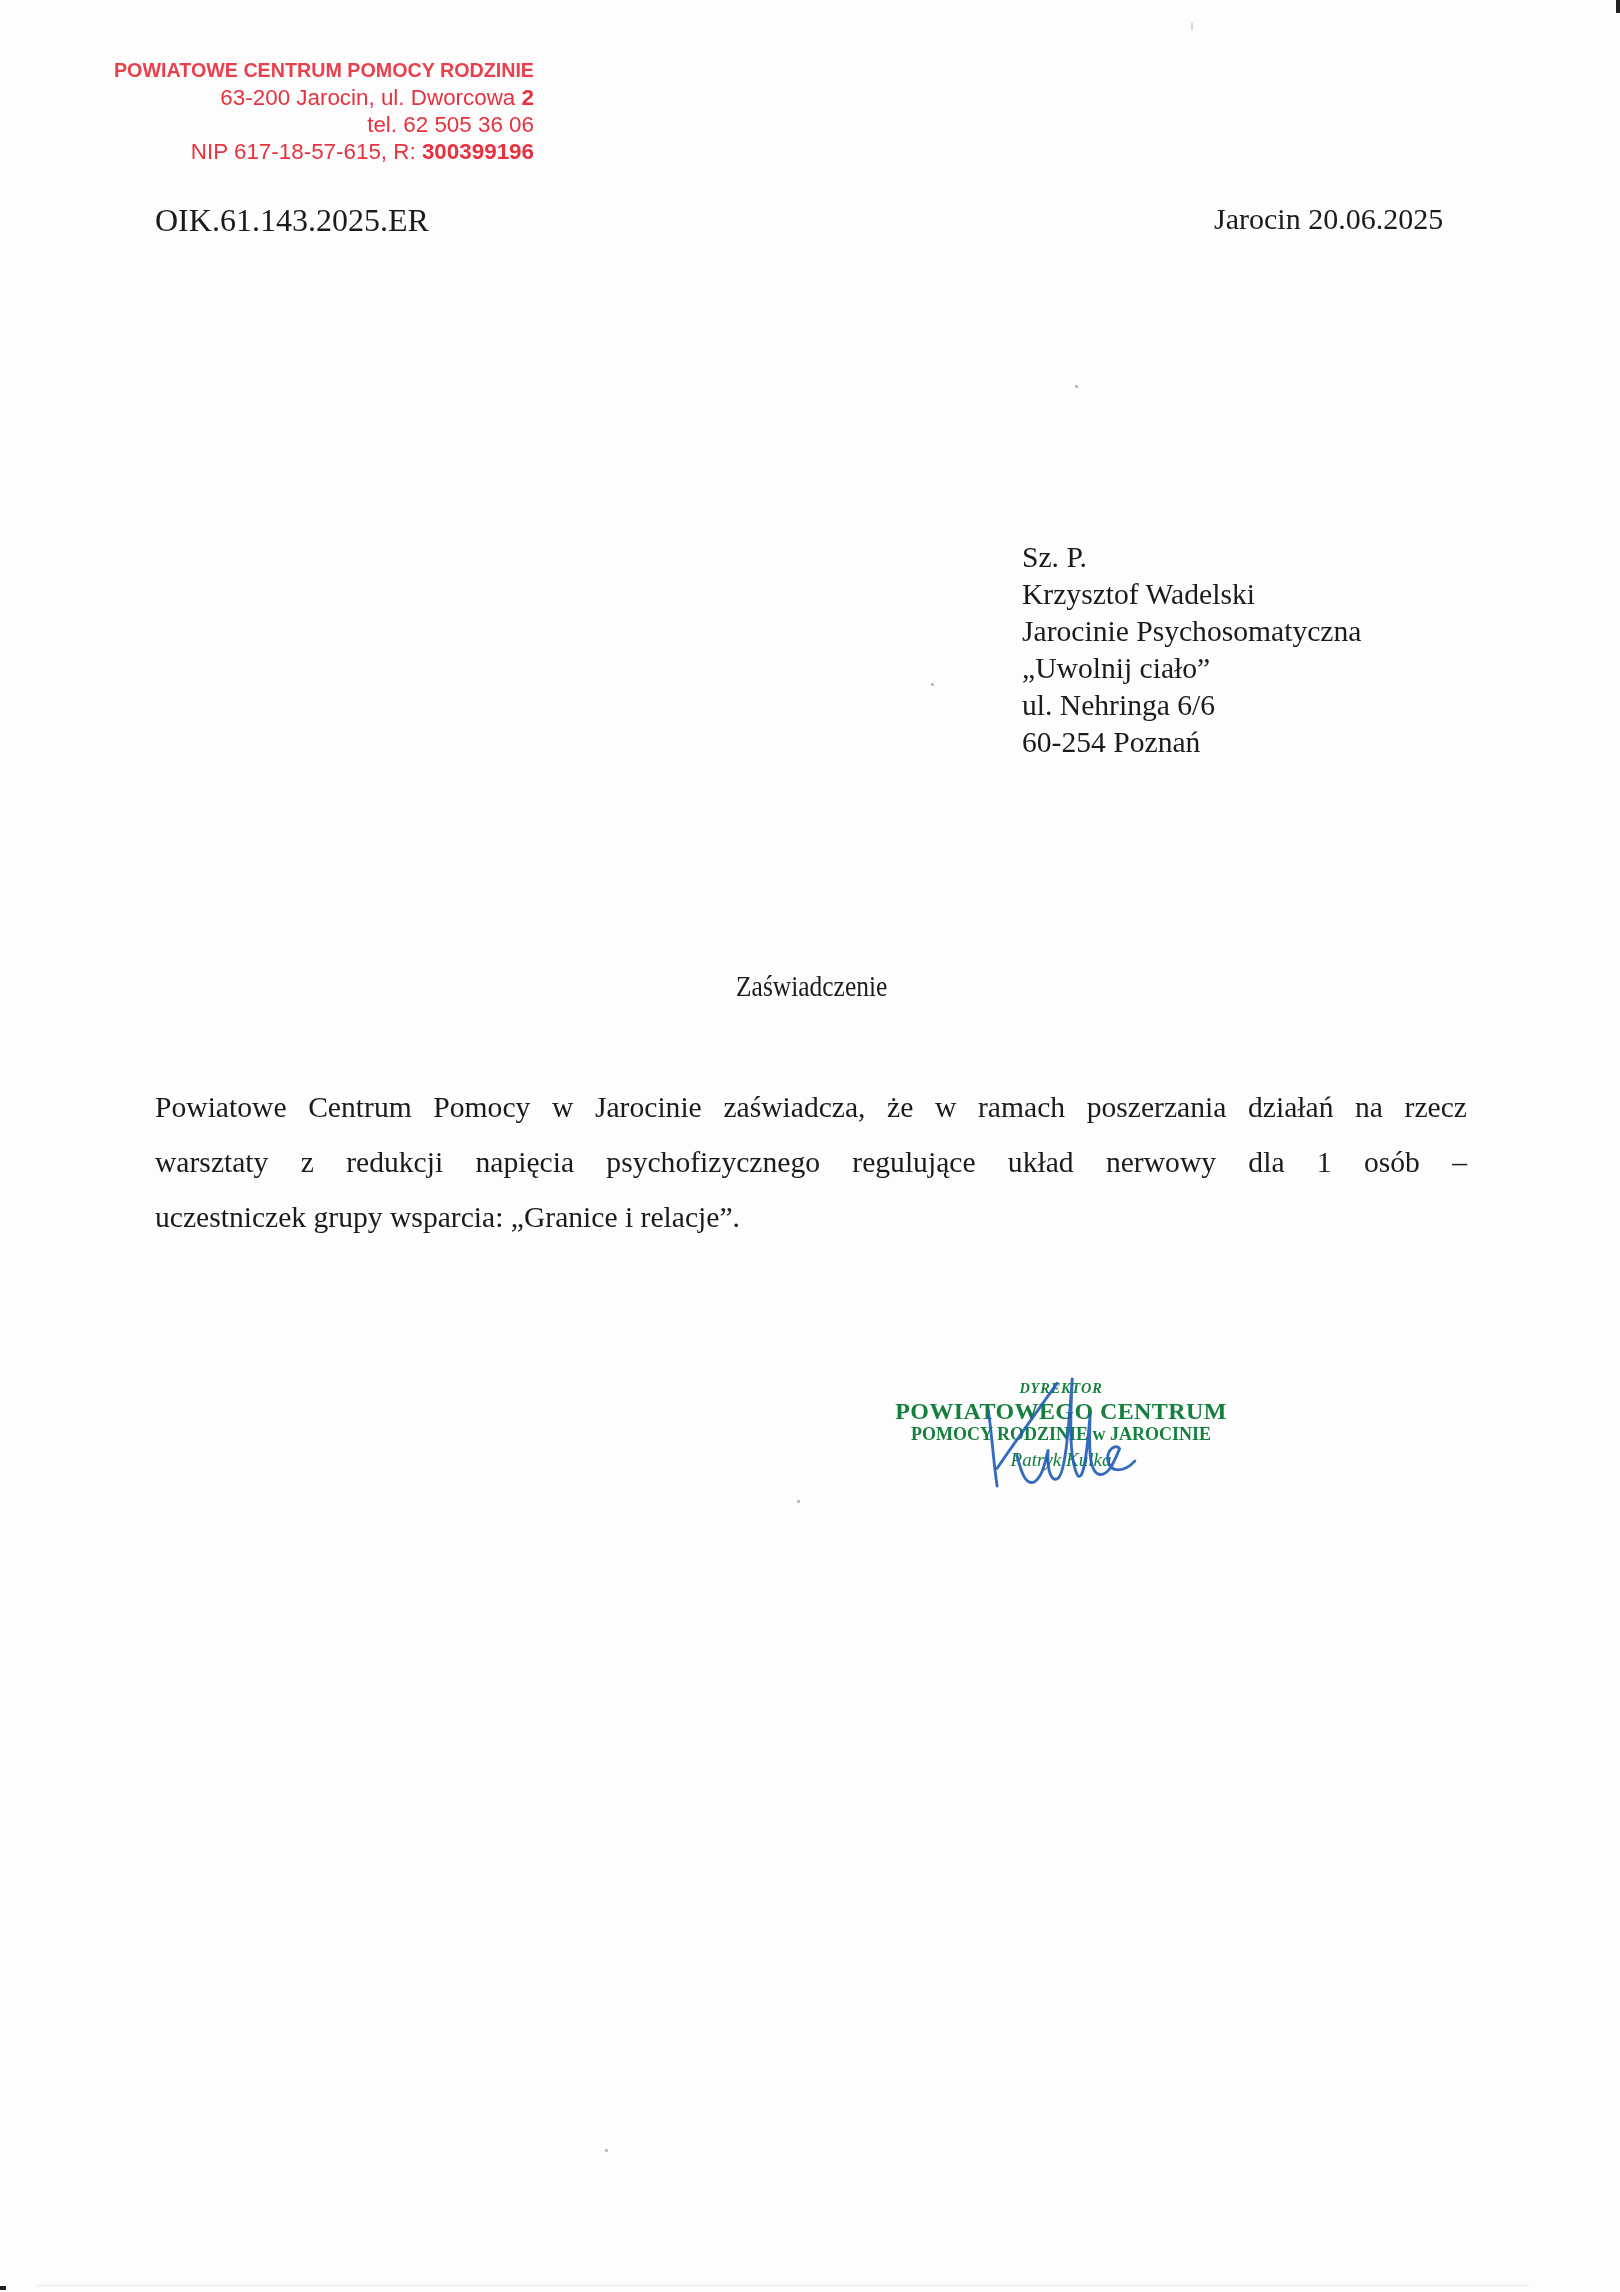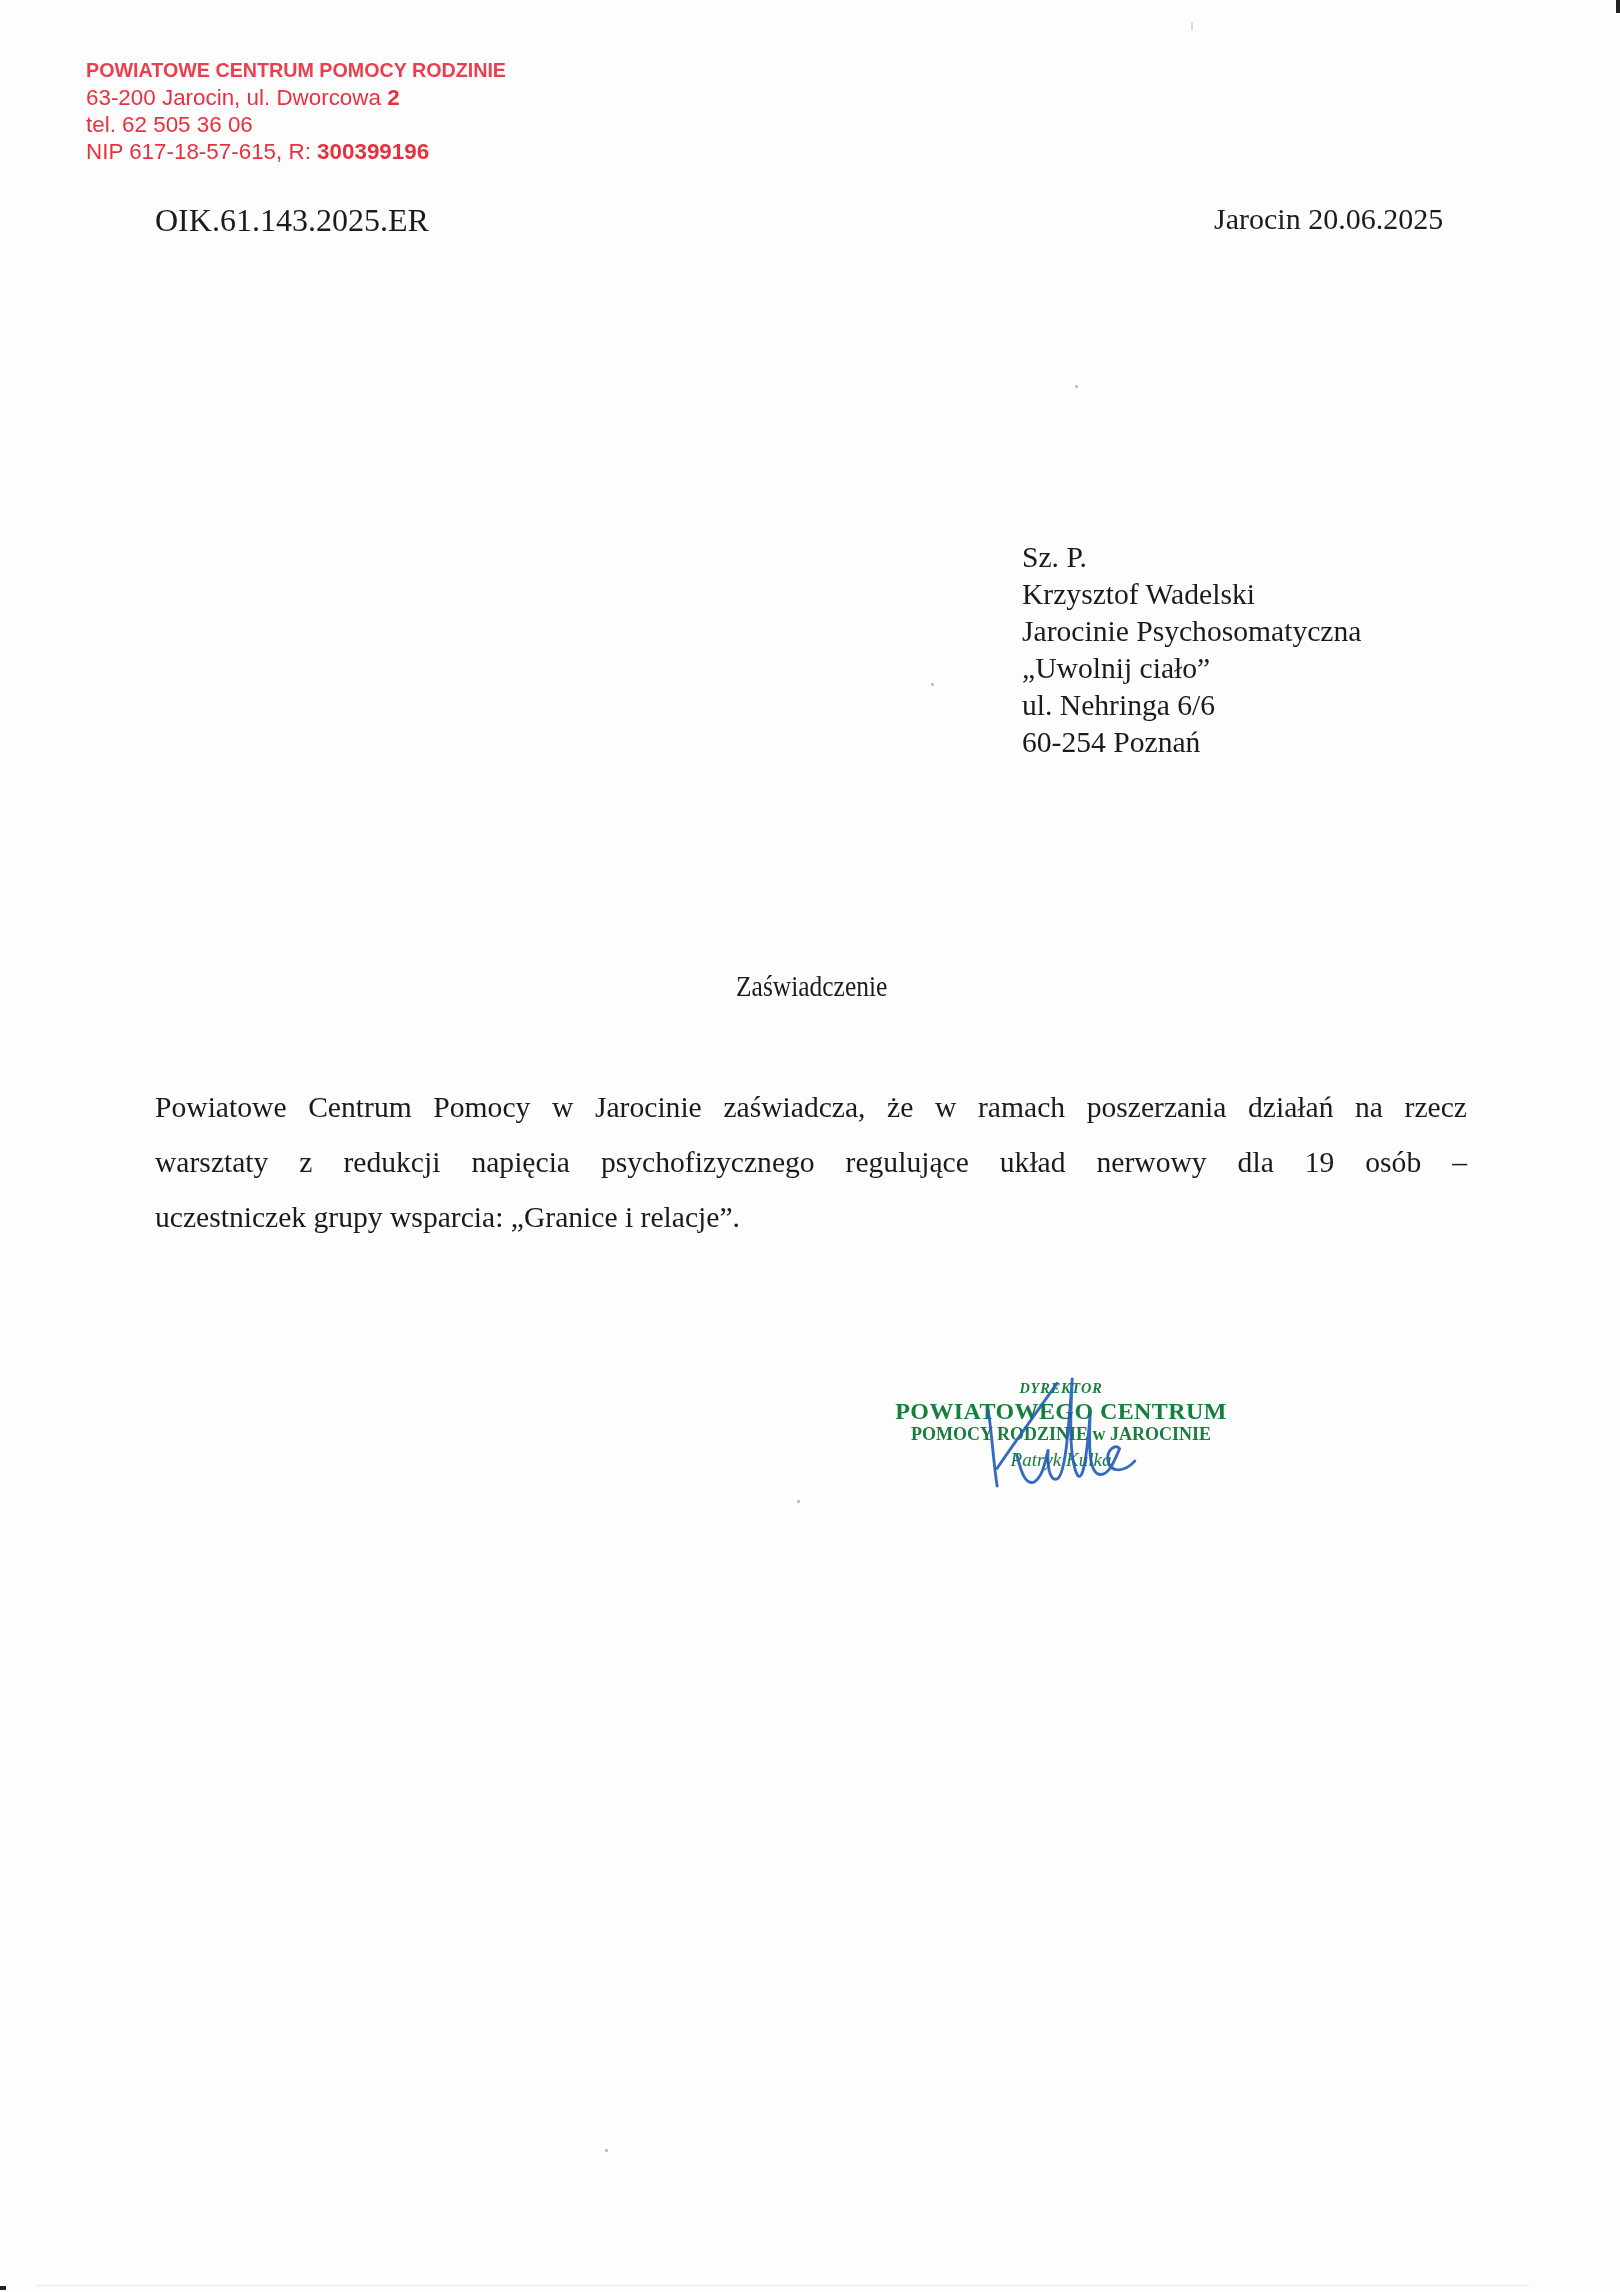--- a/index.html
+++ b/index.html
@@ -21,21 +21,21 @@
     left: 0; top: 0;
     width: 1620px;
     height: 2293px;
   }
   
   .stamp-header {
     position: absolute;
     left: 86px;
     top: 57px;
     width: 448px;
-    text-align: left;
+    text-align: right;
     font-family: "Liberation Sans", "DejaVu Sans", sans-serif;
     color: #e8313f;
     line-height: 27px;
   }
   .stamp-header .stamp-line-1 {
     font-size: 19.7px;
     font-weight: bold;
     letter-spacing: 0px;
     white-space: nowrap;
     opacity: 0.92;
@@ -197,21 +197,21 @@
     <div>Jarocinie Psychosomatyczna</div>
     <div>„Uwolnij ciało”</div>
     <div>ul. Nehringa 6/6</div>
     <div>60-254 Poznań</div>
   </div>
 
   <div class="doc-title">Zaświadczenie</div>
 
   <div class="body-text">
     <span class="line">Powiatowe Centrum Pomocy w Jarocinie zaświadcza, że w ramach poszerzania działań na rzecz</span>
-    <span class="line">warsztaty z redukcji napięcia psychofizycznego regulujące układ nerwowy dla 19 osób –</span>
+    <span class="line">warsztaty z redukcji napięcia psychofizycznego regulujące układ nerwowy dla 1 osób –</span>
     <span class="line last">uczestniczek grupy wsparcia: „Granice i relacje”.</span>
   </div>
 
   <div class="sig-block">
     <div class="sig-stamp">
       <div class="s1">DYREKTOR</div>
       <div class="s2">POWIATOWEGO CENTRUM</div>
       <div class="s3">POMOCY RODZINIE w JAROCINIE</div>
       <div class="s4">Patryk Kulka</div>
     </div>

